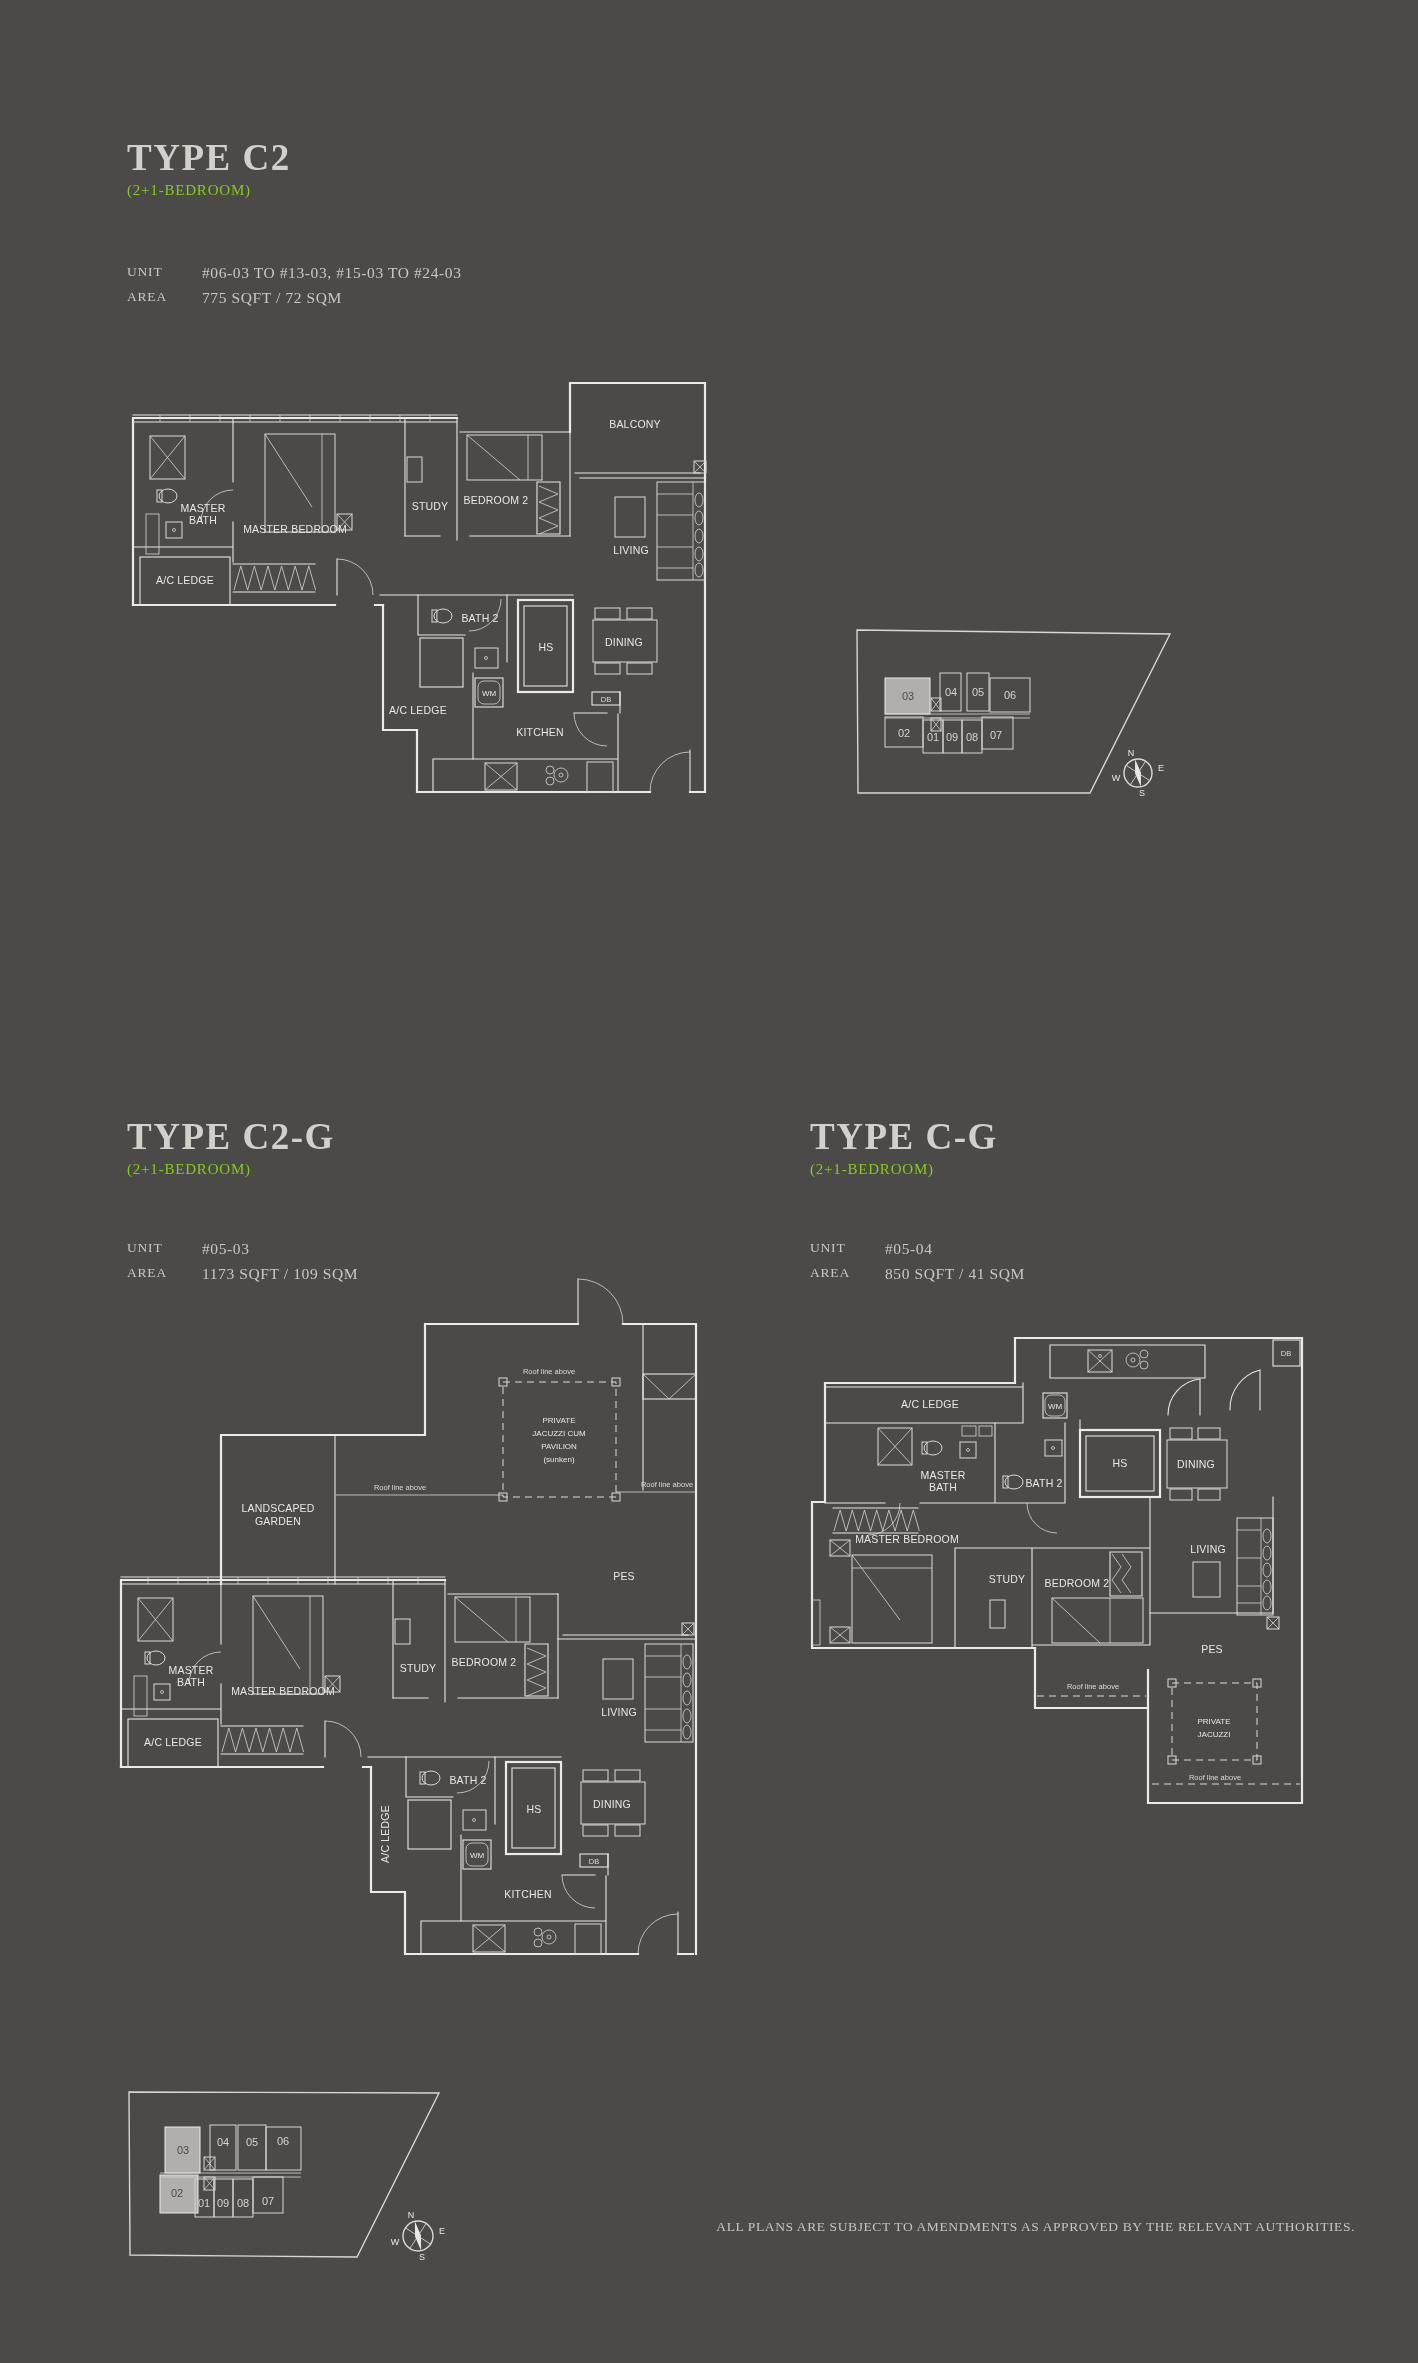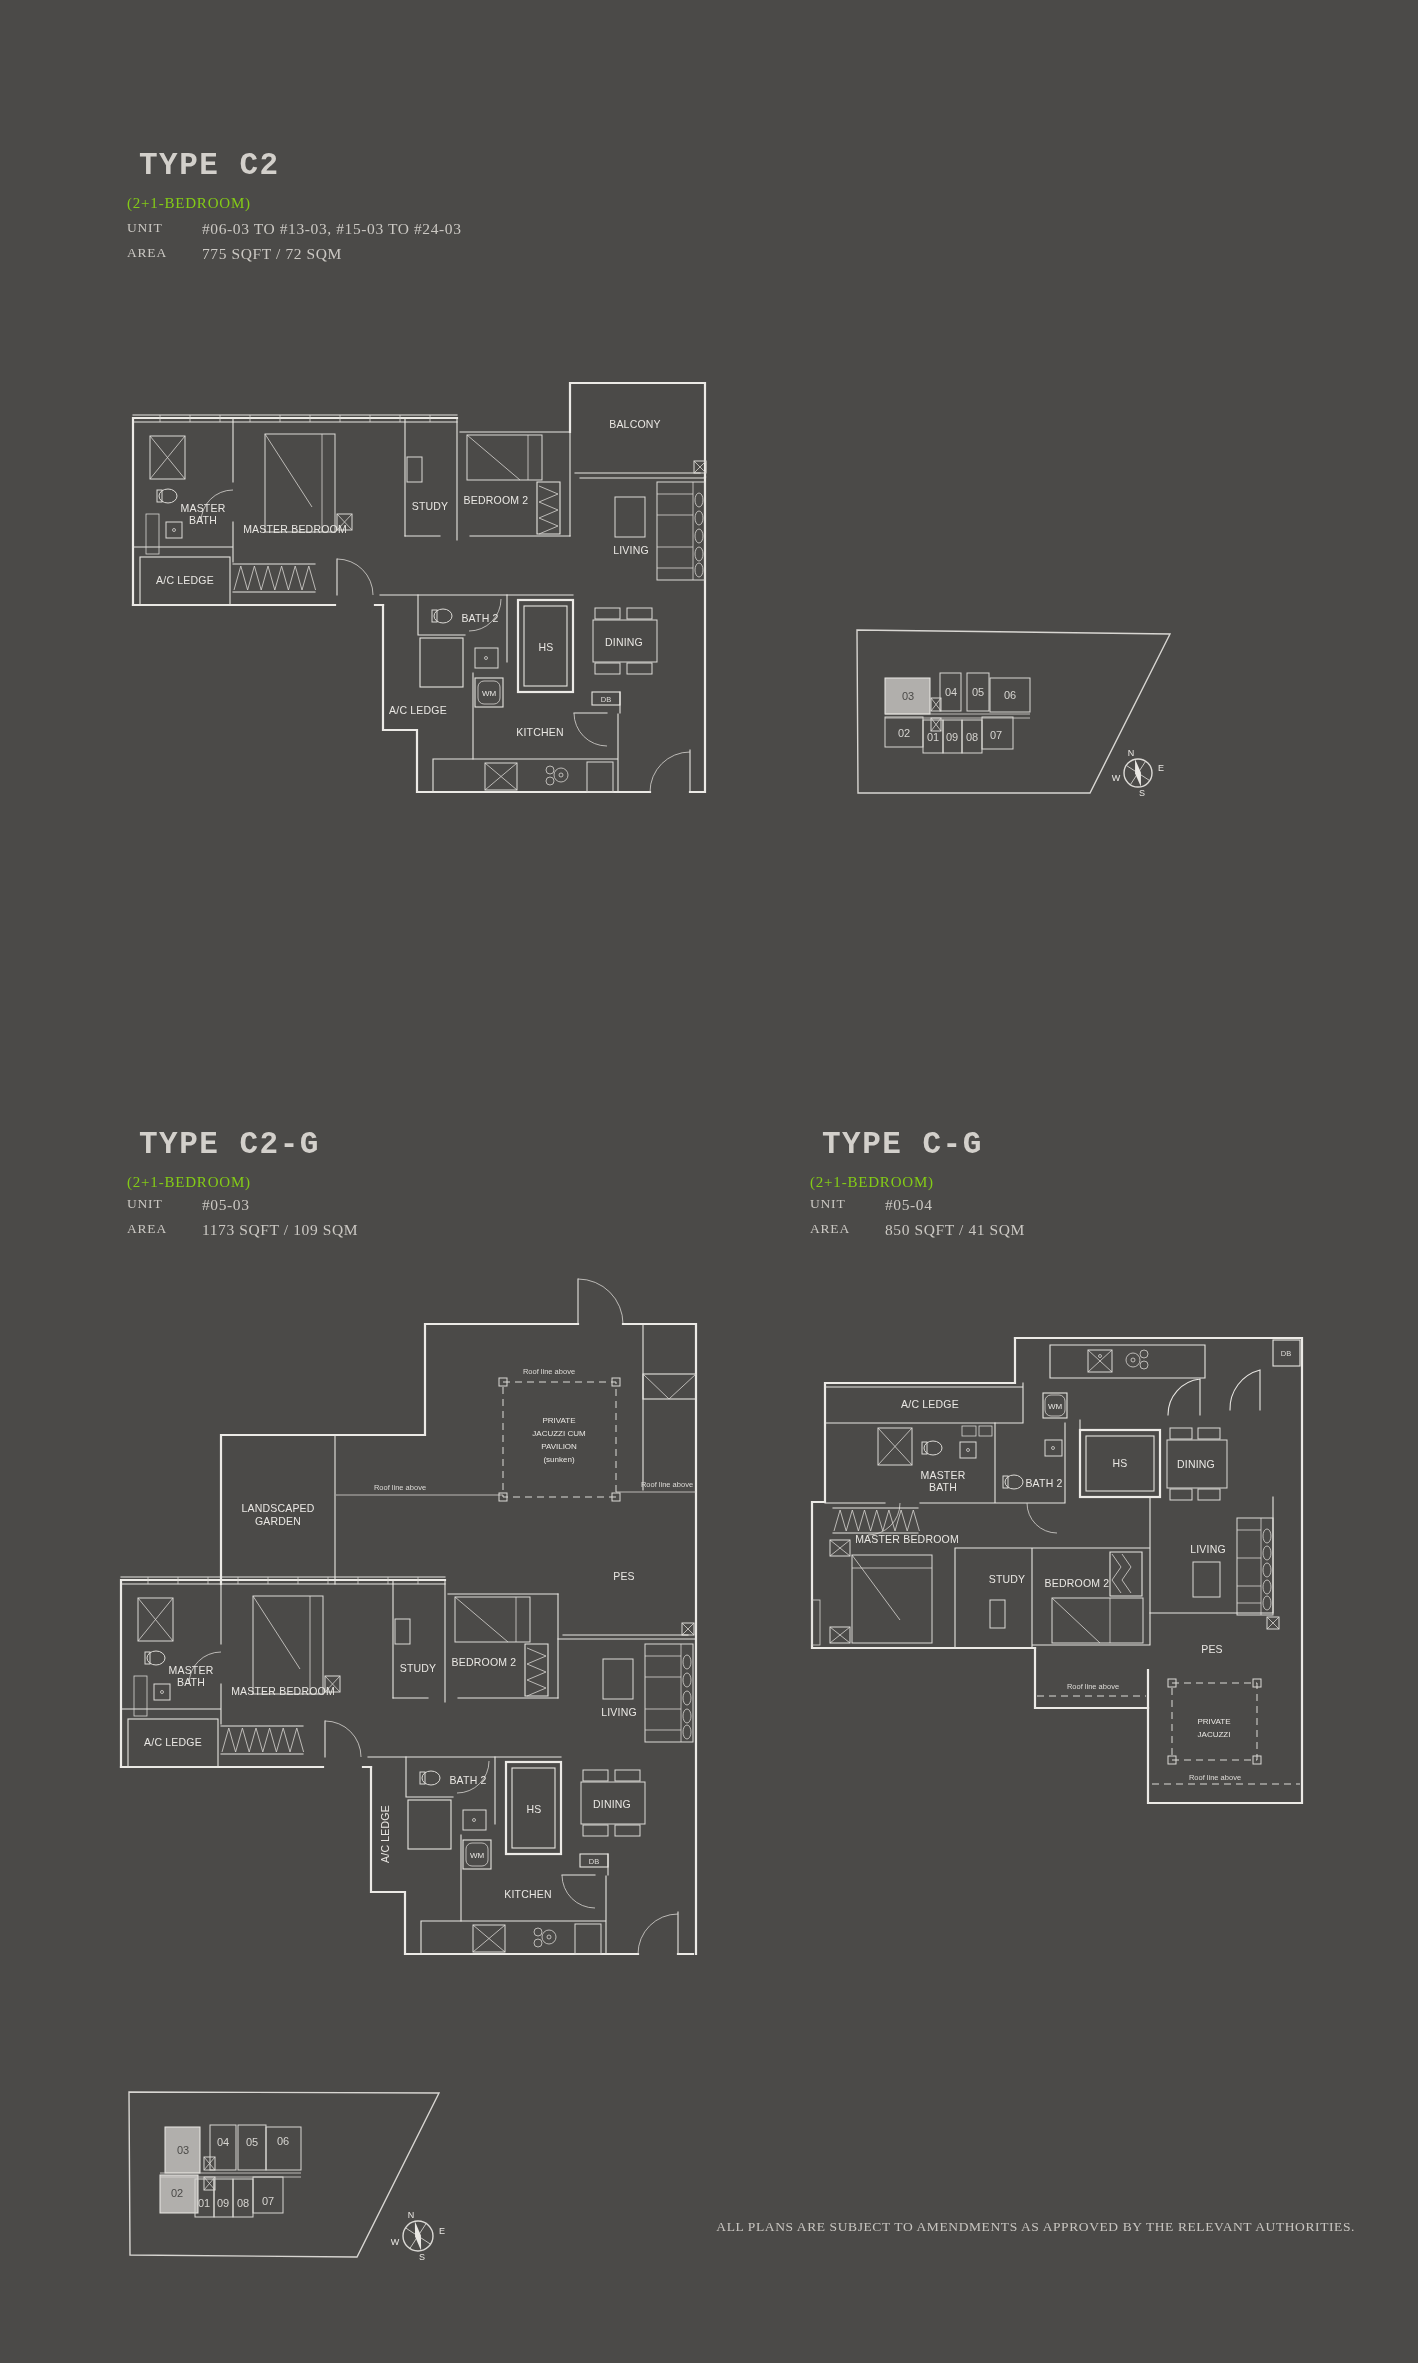--- a/index.html
+++ b/index.html
@@ -1,23 +1,23 @@
 <!DOCTYPE html>
 <html><head>
 <meta charset="utf-8">
 <style>
   html,body{margin:0;padding:0;background:#2e2d2c;}
   #stage{position:relative;width:1418px;height:2363px;background:#4b4a48;overflow:hidden;
          font-family:"Liberation Sans",sans-serif;}
   .titleblock{position:absolute;color:#d3d0cb;}
-  .titleblock h1{margin:12px;font-family:Liberation Mono, monospace;font-size:31px;font-weight:600;
+  .titleblock h1{margin:0;font-family:Liberation Serif, serif;font-size:37px;font-weight:600;
                  letter-spacing:1.5px;color:#d3d0cb;}
   .titleblock .sub{font-family:"Liberation Serif",serif;font-size:15px;letter-spacing:.8px;
                    margin-top:3px;color:#84cc16;}
-  .unitarea{position:absolute;font-family:"Liberation Serif",serif;color:#cbc8c3;}
+  .unitarea{position:absolute;font-family:"Liberation Serif",serif;color:#cbc8c3;margin-top:44px;}
   .unitarea .row{display:flex;margin-bottom:7px;}
   .unitarea .lab{width:75px;font-size:13.5px;letter-spacing:.8px;}
   .unitarea .val{font-size:15.5px;letter-spacing:.6px;white-space:nowrap;}
   svg{position:absolute;overflow:visible;}
   .w  {stroke:#eceae6;stroke-width:2.2;fill:none;stroke-linecap:square;}
   .w1 {stroke:#e7e5e1;stroke-width:1.1;fill:none;stroke-linecap:square;}
   .f  {stroke:#dcdad6;stroke-width:1;fill:none;}
   .thin{stroke:#d8d6d2;stroke-width:.8;fill:none;}
   .dash{stroke:#dcdad6;stroke-width:1;fill:none;stroke-dasharray:7 5;}
   .lbl{fill:#e9e7e3;font-family:"Liberation Sans",sans-serif;font-size:10.5px;

